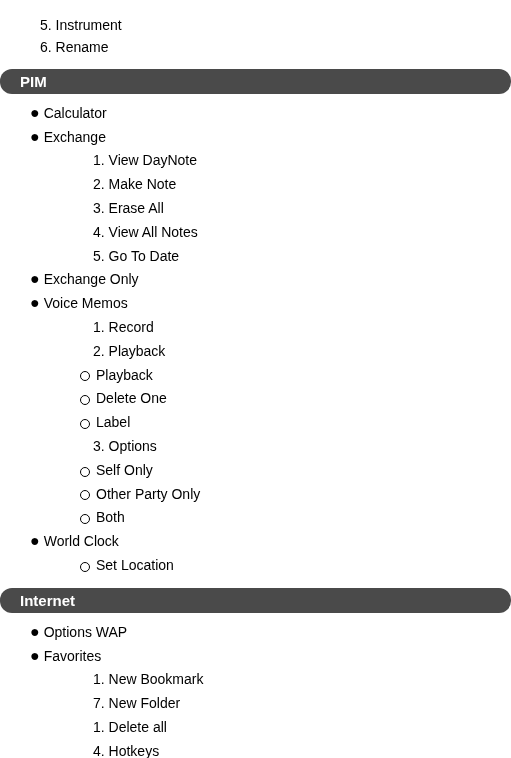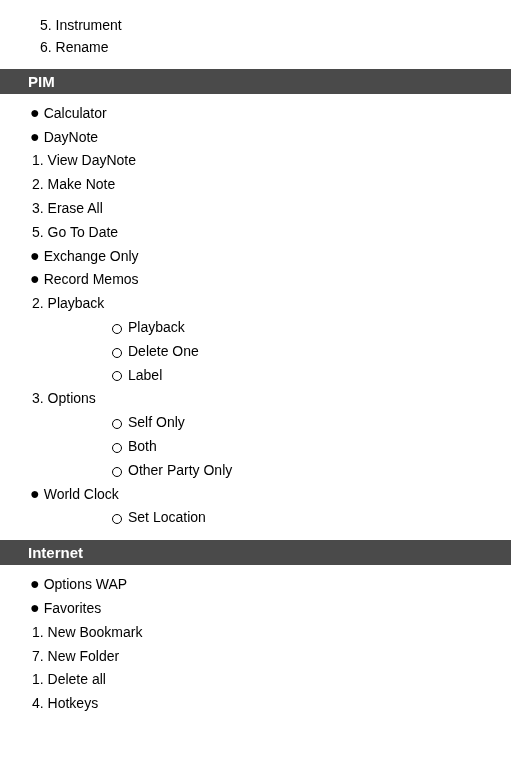--- a/index.html
+++ b/index.html
@@ -31,48 +31,49 @@
 
     .top-items .item {
       line-height: 1.6;
     }
 
     .section-header {
       background-color: #4a4a4a;
       color: #ffffff;
       font-weight: bold;
       font-size: 15px;
-      padding: 4px 28px;
+      padding: 4px 20px;
       margin-bottom: 4px;
+      border-radius: 12px;
     }
 
     .section-content {
       padding: 4px 0 10px 0;
     }
 
     .bullet-item {
       padding-left: 30px;
       line-height: 1.7;
       display: flex;
       align-items: baseline;
     }
 
     .bullet-item .bullet {
       margin-right: 4px;
       font-size: 16px;
       line-height: 1;
     }
 
     .sub-item {
-      padding-left: 32px;
+      padding-left: 93px;
       line-height: 1.7;
     }
 
     .sub-sub-item {
-      padding-left: 112px;
+      padding-left: 80px;
       line-height: 1.7;
       display: flex;
       align-items: center;
     }
 
     .radio-dot {
       display: inline-block;
       width: 10px;
       height: 10px;
       border: 1.5px solid #000;
@@ -97,37 +98,39 @@
     <div class="section-header">PIM</div>
     <div class="section-content">
 
       <div class="bullet-item">
         <span class="bullet">●</span>
         <span>Calculator</span>
       </div>
 
       <div class="bullet-item">
         <span class="bullet">●</span>
-        <span>DayNote</span>
+        <span>Exchange</span>
       </div>
       <div class="sub-item">1. View DayNote</div>
       <div class="sub-item">2. Make Note</div>
       <div class="sub-item">3. Erase All</div>
+      <div class="sub-item">4. View All Notes</div>
       <div class="sub-item">5. Go To Date</div>
 
       <div class="bullet-item">
         <span class="bullet">●</span>
         <span>Exchange Only</span>
       </div>
 
       <div class="bullet-item">
         <span class="bullet">●</span>
-        <span>Record Memos</span>
+        <span>Voice Memos</span>
       </div>
 
+      <div class="sub-item">1. Record</div>
 
       <div class="sub-item">2. Playback</div>
       <div class="sub-sub-item">
         <span class="radio-dot"></span>
         <span>Playback</span>
       </div>
       <div class="sub-sub-item">
         <span class="radio-dot"></span>
         <span>Delete One</span>
       </div>
@@ -136,25 +139,25 @@
         <span>Label</span>
       </div>
 
       <div class="sub-item">3. Options</div>
       <div class="sub-sub-item">
         <span class="radio-dot"></span>
         <span>Self Only</span>
       </div>
       <div class="sub-sub-item">
         <span class="radio-dot"></span>
-        <span>Both</span>
+        <span>Other Party Only</span>
       </div>
       <div class="sub-sub-item">
         <span class="radio-dot"></span>
-        <span>Other Party Only</span>
+        <span>Both</span>
       </div>
 
       <div class="bullet-item">
         <span class="bullet">●</span>
         <span>World Clock</span>
       </div>
       <div class="sub-sub-item">
         <span class="radio-dot"></span>
         <span>Set Location</span>
       </div>

